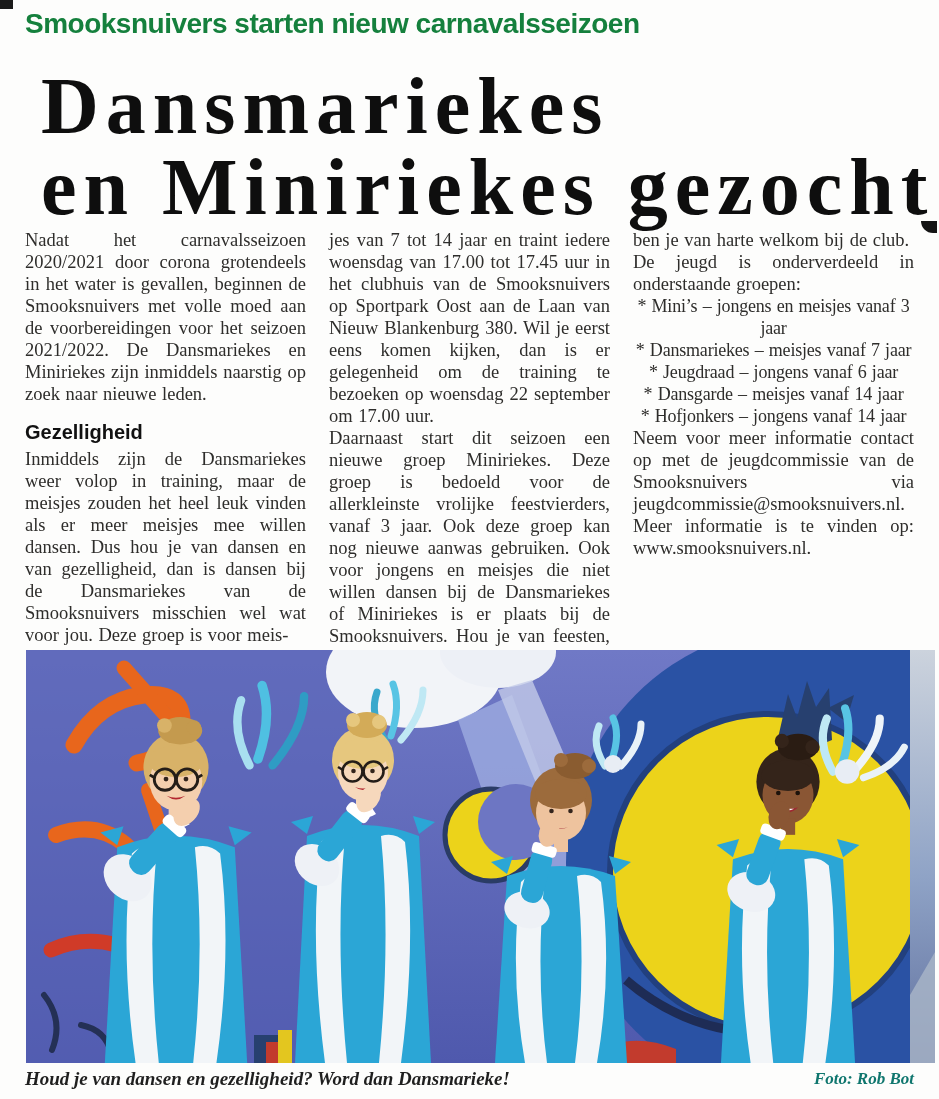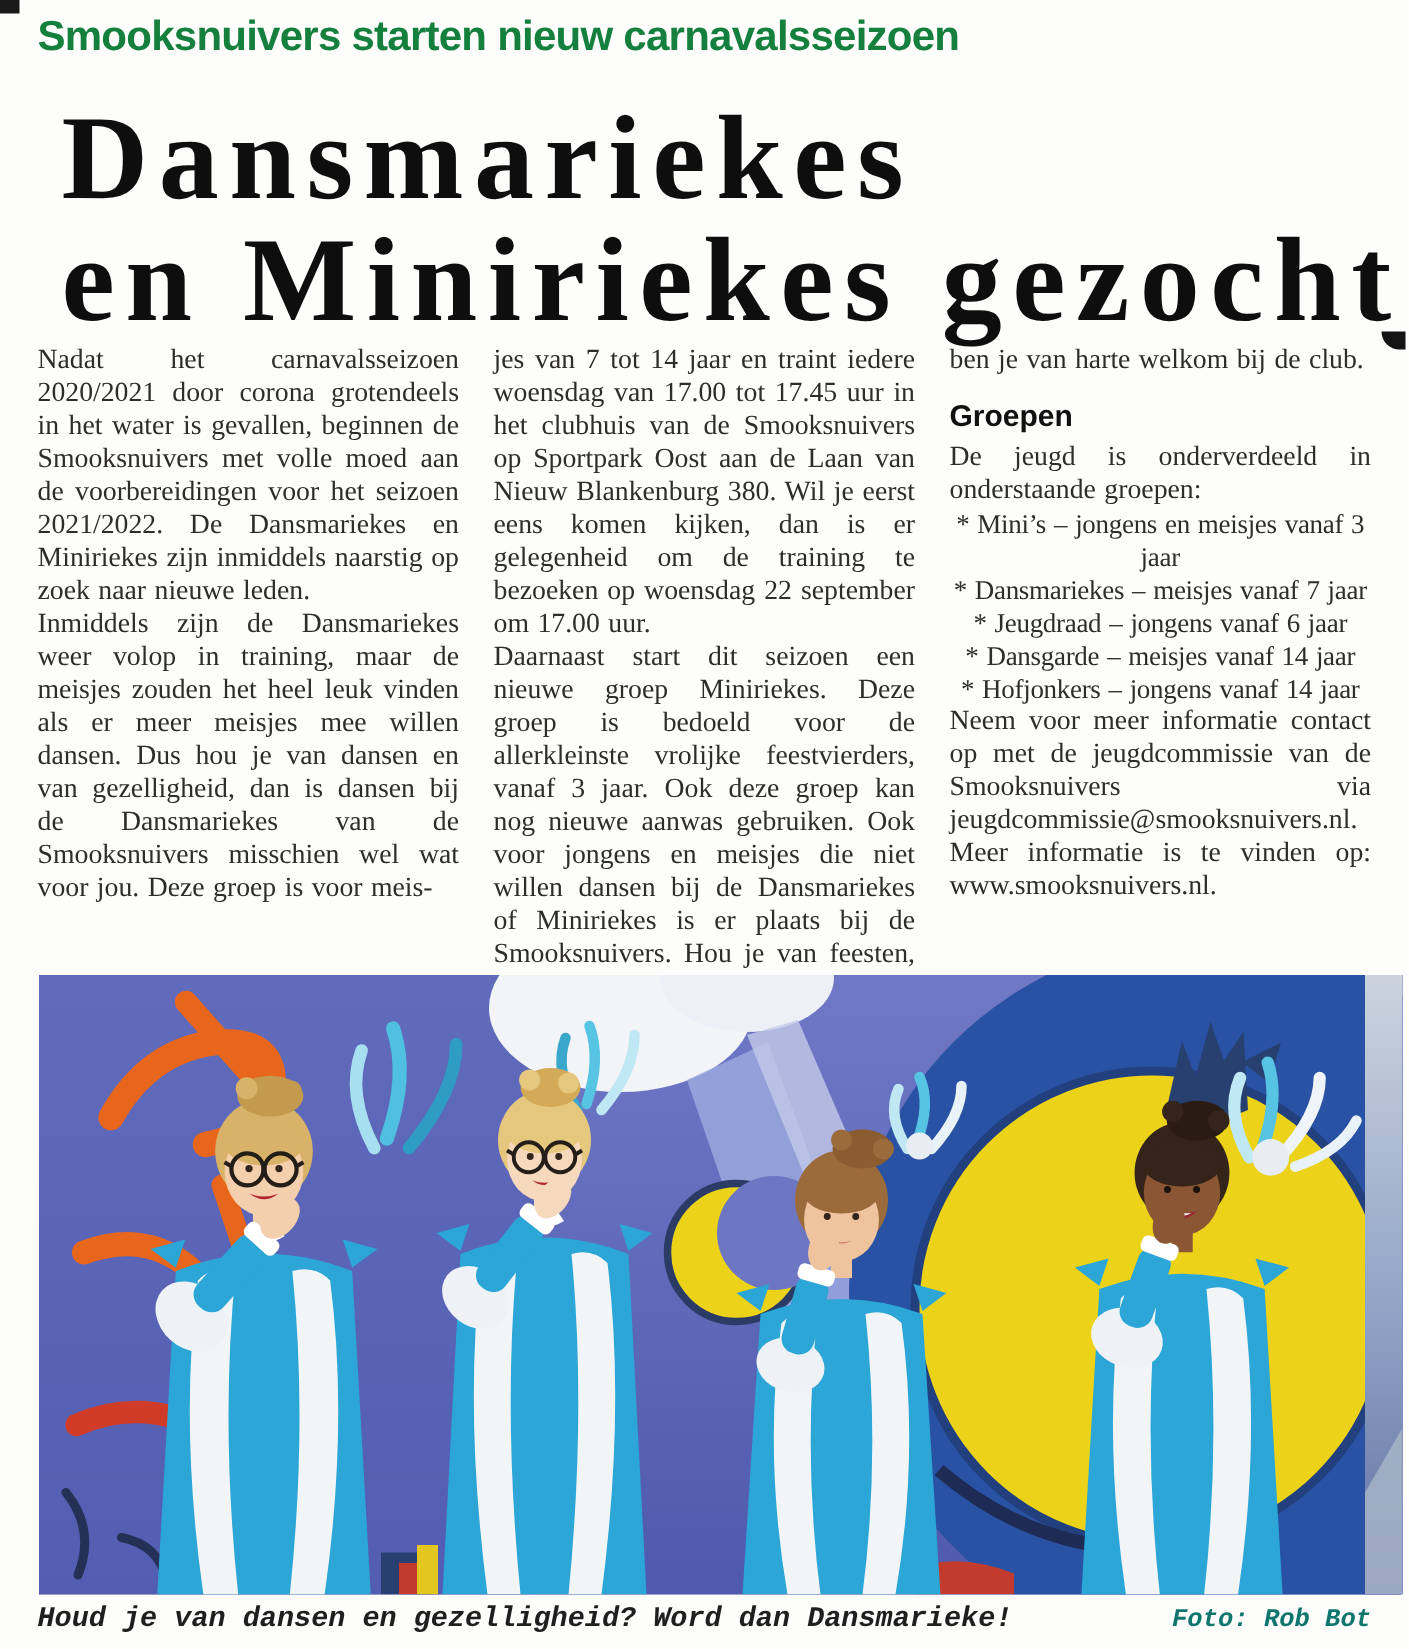--- a/index.html
+++ b/index.html
@@ -33,22 +33,22 @@
   .col h3{
     margin:16px 0 4px 0;font-family:"Liberation Sans",sans-serif;
     font-weight:700;font-size:20px;color:#111;
   }
   .photo{
     position:absolute;left:26px;top:650px;width:909px;height:413px;
     background:#5560b5;overflow:hidden;
   }
   .caption-row{
     position:absolute;left:25px;top:1068px;width:889px;
-    display:flex;justify-content:space-between;align-items:flex-end;
-    font-family:Liberation Mono, monospace;font-style:italic;font-weight:700;
+    display:flex;justify-content:space-between;align-items:center;
+    font-family:Liberation Serif, serif;font-style:italic;font-weight:700;
   }
   .caption{font-size:19px;color:#1f1f1f;}
   .credit{font-size:17px;color:#0f766e;}
 </style>
 </head>
 <body>
 
 <div class="page">
 
   <div class="scan-mark-tl"></div>
@@ -57,29 +57,29 @@
   <div class="kicker">Smooksnuivers starten nieuw carnavalsseizoen</div>
 
   <h1 class="headline">
     <span class="hl-line">Dansmariekes</span>
     <span class="hl-line">en Miniriekes gezocht</span>
   </h1>
 
   <div class="columns">
     <div class="col">
       <p>Nadat het carnavalsseizoen 2020/2021 door corona grotendeels in het water is gevallen, beginnen de Smooksnuivers met volle moed aan de voorbereidingen voor het seizoen 2021/2022. De Dansmariekes en Miniriekes zijn inmiddels naarstig op zoek naar nieuwe leden.</p>
+      <h3>Gezelligheid</h3>
       <p>Inmiddels zijn de Dansmariekes weer volop in training, maar de meisjes zouden het heel leuk vinden als er meer meisjes mee willen dansen. Dus hou je van dansen en van gezelligheid, dan is dansen bij de Dansmariekes van de Smooksnuivers misschien wel wat voor jou. Deze groep is voor meis-</p>
     </div>
     <div class="col">
       <p>jes van 7 tot 14 jaar en traint iedere woensdag van 17.00 tot 17.45 uur in het clubhuis van de Smooksnuivers op Sportpark Oost aan de Laan van Nieuw Blankenburg 380. Wil je eerst eens komen kijken, dan is er gelegenheid om de training te bezoeken op woensdag 22 september om 17.00 uur.</p>
       <p>Daarnaast start dit seizoen een nieuwe groep Miniriekes. Deze groep is bedoeld voor de allerkleinste vrolijke feestvierders, vanaf 3 jaar. Ook deze groep kan nog nieuwe aanwas gebruiken. Ook voor jongens en meisjes die niet willen dansen bij de Dansmariekes of Miniriekes is er plaats bij de Smooksnuivers. Hou je van feesten, muziek en gezelligheid, dan</p>
     </div>
     <div class="col">
       <p>ben je van harte welkom bij de club.</p>
-      <h3>Groepen</h3>
       <p>De jeugd is onderverdeeld in onderstaande groepen:</p>
       <p class="group-line">* Mini’s – jongens en meisjes vanaf 3 jaar</p>
       <p class="group-line">* Dansmariekes – meisjes vanaf 7 jaar</p>
       <p class="group-line">* Jeugdraad – jongens vanaf 6 jaar</p>
       <p class="group-line">* Dansgarde – meisjes vanaf 14 jaar</p>
       <p class="group-line">* Hofjonkers – jongens vanaf 14 jaar</p>
       <p>Neem voor meer informatie contact op met de jeugdcommissie van de Smooksnuivers via jeugdcommissie@smooksnuivers.nl. Meer informatie is te vinden op: www.smooksnuivers.nl.</p>
     </div>
   </div>
 

